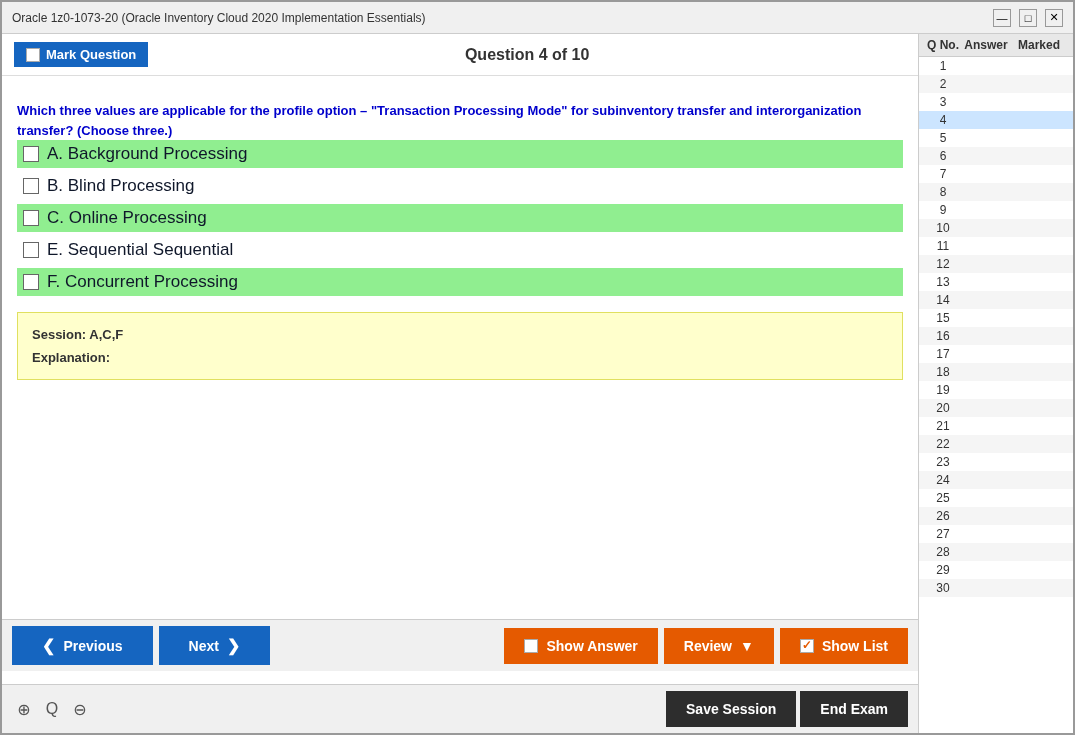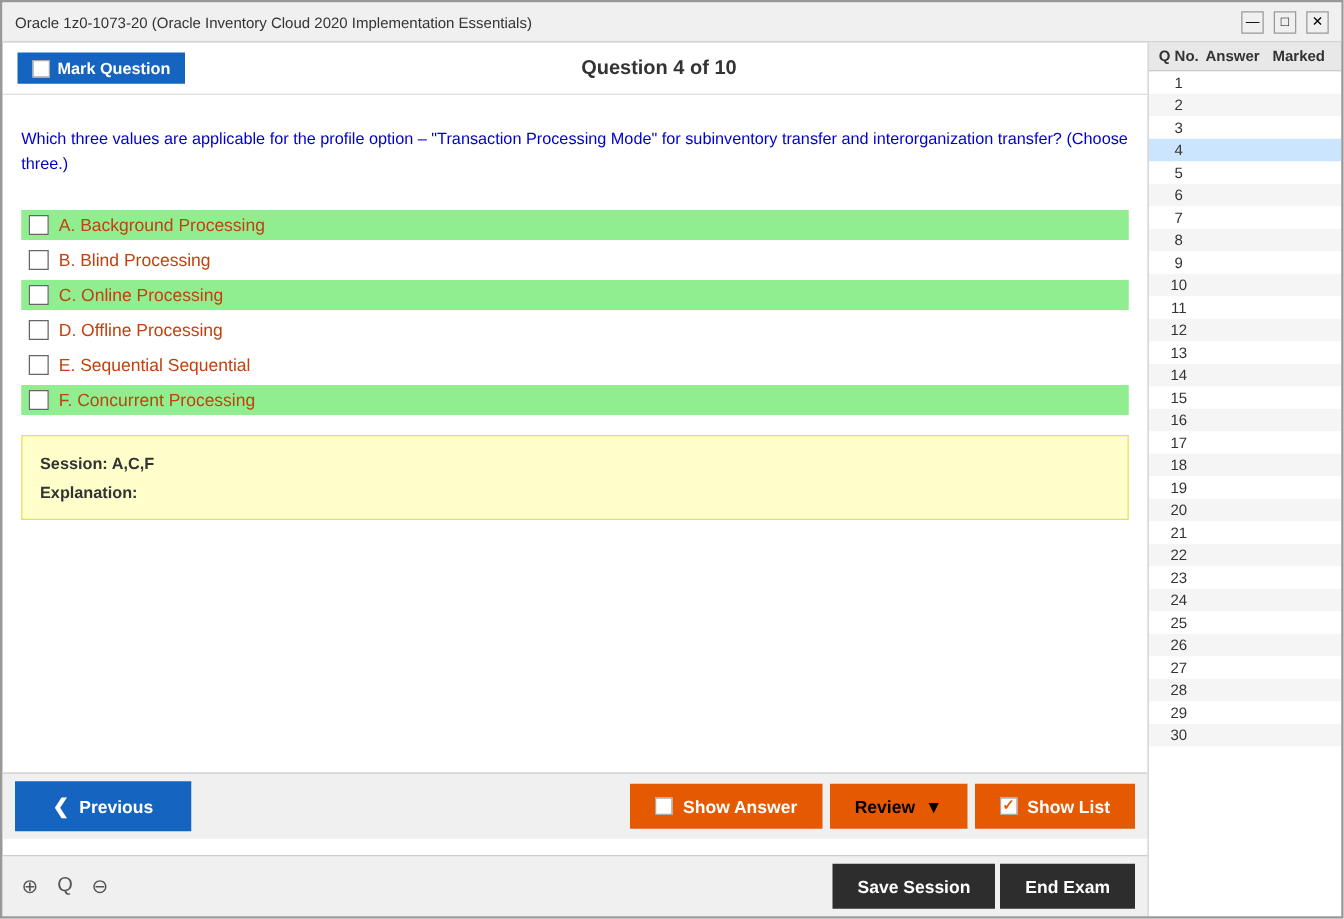--- a/index.html
+++ b/index.html
@@ -16,40 +16,40 @@
     
     .left-panel { flex: 1; display: flex; flex-direction: column; overflow: hidden; gap: 13px; }
     
     .header { padding: 8px 12px; border-bottom: 1px solid #ddd; display: flex; align-items: center; }
     .mark-question-btn { background: #1565c0; color: white; border: none; padding: 5px 12px; cursor: pointer; font-size: 13px; font-weight: bold; display: flex; align-items: center; gap: 6px; }
     .mark-question-btn .checkbox-icon { width: 14px; height: 14px; background: white; border: 1px solid #aaa; display: inline-block; }
     .question-title { flex: 1; text-align: center; font-size: 16px; font-weight: bold; color: #333; }
     
     .question-area { flex: 1; overflow-y: auto; padding: 12px 15px; }
     
-    .question-text { color: #333; margin-bottom: 28px; line-height: 1.5; font-size: 13px; }
+    .question-text { color: #333; margin-bottom: 0; line-height: 1.5; font-size: 13px; font-weight: bold; }
     .question-text span { color: #0000cc; }
     
     .options { display: flex; flex-direction: column; gap: 4px; margin-bottom: 16px; }
     .option { display: flex; align-items: center; gap: 8px; padding: 4px 6px; }
     .option.selected { background: #90ee90; }
     .option-checkbox { width: 16px; height: 16px; border: 1px solid #666; background: white; flex-shrink: 0; }
-    .option-text { font-size: 14px; color: #c2410c; }
+    .option-text { font-size: 17px; color: #0f172a; }
     
     .answer-box { background: #ffffcc; border: 1px solid #e0e060; padding: 14px; margin-top: 8px; }
     .answer-line { font-size: 13px; color: #333; margin-bottom: 8px; font-weight: bold; }
     .explanation-label { font-size: 13px; color: #333; font-weight: bold; }
     
     .bottom-bar { border-top: 1px solid #ccc; padding: 6px 10px; display: flex; align-items: center; gap: 6px; background: #f0f0f0; }
     .nav-btn { background: #1565c0; color: white; border: none; padding: 10px 30px; cursor: pointer; font-size: 14px; font-weight: bold; display: flex; align-items: center; gap: 8px; }
     .nav-btn .arrow { font-size: 16px; }
     .spacer { flex: 1; }
     .show-answer-btn { background: #e55a00; color: white; border: none; padding: 10px 20px; cursor: pointer; font-size: 14px; font-weight: bold; display: flex; align-items: center; gap: 8px; }
     .show-answer-icon { width: 14px; height: 14px; background: white; border: 1px solid #aaa; display: inline-block; }
-    .review-btn { background: #e55a00; color: #000000; border: none; padding: 10px 20px; cursor: pointer; font-size: 14px; font-weight: bold; display: flex; align-items: center; gap: 8px; }
+    .review-btn { background: #e55a00; color: #ffffff; border: none; padding: 10px 20px; cursor: pointer; font-size: 14px; font-weight: bold; display: flex; align-items: center; gap: 8px; }
     .show-list-btn { background: #e55a00; color: white; border: none; padding: 10px 20px; cursor: pointer; font-size: 14px; font-weight: bold; display: flex; align-items: center; gap: 8px; }
     .show-list-icon { width: 14px; height: 14px; background: white; border: 1px solid #aaa; display: inline-block; position: relative; }
     .show-list-icon::after { content: '✓'; position: absolute; top: -2px; left: 1px; font-size: 12px; color: #e55a00; font-weight: bold; }
     
     .zoom-bar { border-top: 1px solid #ccc; padding: 6px 10px; display: flex; align-items: center; gap: 4px; background: #f0f0f0; }
     .zoom-btn { background: none; border: none; cursor: pointer; font-size: 16px; color: #555; width: 24px; height: 24px; display: flex; align-items: center; justify-content: center; }
     .zoom-spacer { flex: 1; }
     .save-session-btn { background: #2d2d2d; color: white; border: none; padding: 10px 20px; cursor: pointer; font-size: 14px; font-weight: bold; }
     .end-exam-btn { background: #2d2d2d; color: white; border: none; padding: 10px 20px; cursor: pointer; font-size: 14px; font-weight: bold; }
     
@@ -103,42 +103,42 @@
           <div class="option">
             <span class="option-checkbox"></span>
             <span class="option-text">B. Blind Processing</span>
           </div>
           <div class="option selected">
             <span class="option-checkbox"></span>
             <span class="option-text">C. Online Processing</span>
           </div>
           <div class="option">
             <span class="option-checkbox"></span>
-            <span class="option-text">D. Offline Processing</span>
-          </div>
-          <div class="option">
-            <span class="option-checkbox"></span>
             <span class="option-text">E. Sequential Sequential</span>
           </div>
           <div class="option selected">
             <span class="option-checkbox"></span>
             <span class="option-text">F. Concurrent Processing</span>
           </div>
         </div>
 
         <div class="answer-box">
           <div class="answer-line">Session: A,C,F</div>
           <div class="explanation-label">Explanation:</div>
         </div>
       </div>
 
       <div class="bottom-bar">
         <button class="nav-btn">
           <span class="arrow">❮</span>
           <span>Previous</span>
+        </button>
+        <button class="nav-btn">
+          <span>Next</span>
+          <span class="arrow">❯</span>
         </button>
         <div class="spacer"></div>
         <button class="show-answer-btn">
           <span class="show-answer-icon"></span>
           <span>Show Answer</span>
         </button>
         <button class="review-btn">
           <span>Review</span>
           <span>▼</span>
         </button>

